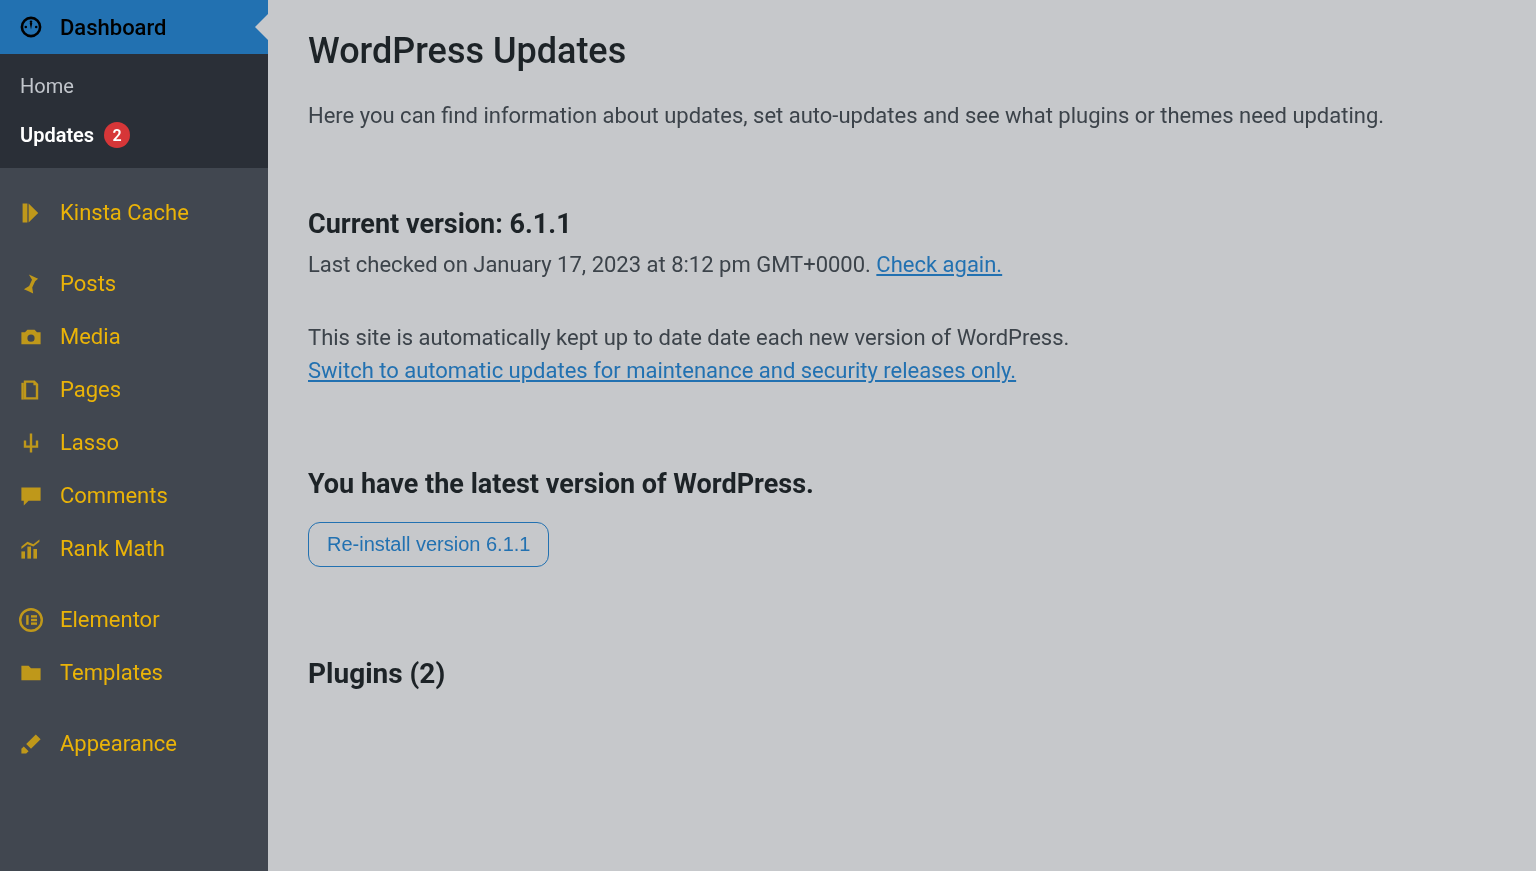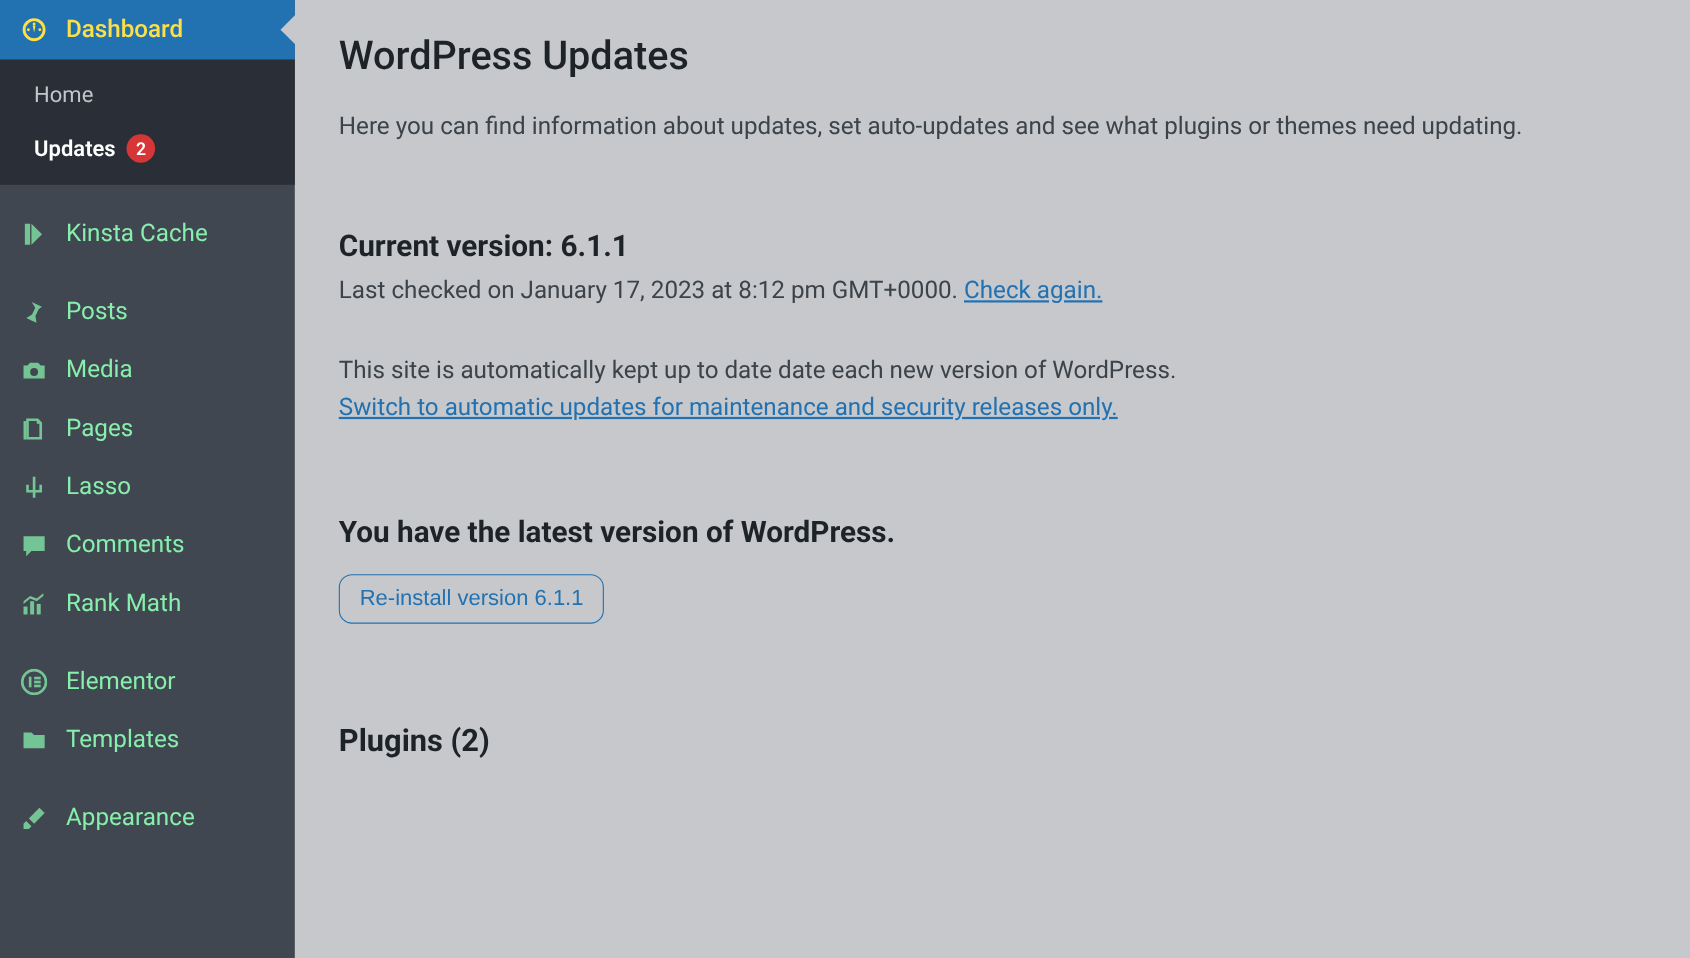--- a/index.html
+++ b/index.html
@@ -14,28 +14,28 @@
     .sidebar {
       width: 268px;
       background: #414750;
       height: 100%;
       flex-shrink: 0;
     }
     .sidebar-item {
       display: flex;
       align-items: center;
       padding: 14px 16px;
-      color: #86efac;
+      color: #eab308;
       font-size: 22px;
       cursor: pointer;
       position: relative;
     }
     .sidebar-item.active {
       background: #2271b1;
-      color: #fde047;
+      color: #000000;
       font-weight: 500;
     }
     .sidebar-item.active::after {
       content: '';
       position: absolute;
       right: -1px;
       top: 50%;
       transform: translateY(-50%);
       border-top: 14px solid transparent;
       border-bottom: 14px solid transparent;
@@ -45,21 +45,21 @@
       width: 30px;
       margin-right: 14px;
       display: flex;
       align-items: center;
       justify-content: center;
       opacity: 0.75;
     }
     .sidebar-item.active .icon { opacity: 1; }
     .submenu {
       background: #2a2f37;
-      padding: 8px 11px;
+      padding: 8px 0;
     }
     .submenu-item {
       padding: 12px 20px;
       color: #c2c6cc;
       font-size: 20px;
       cursor: pointer;
       display: flex;
       align-items: center;
       gap: 10px;
     }

